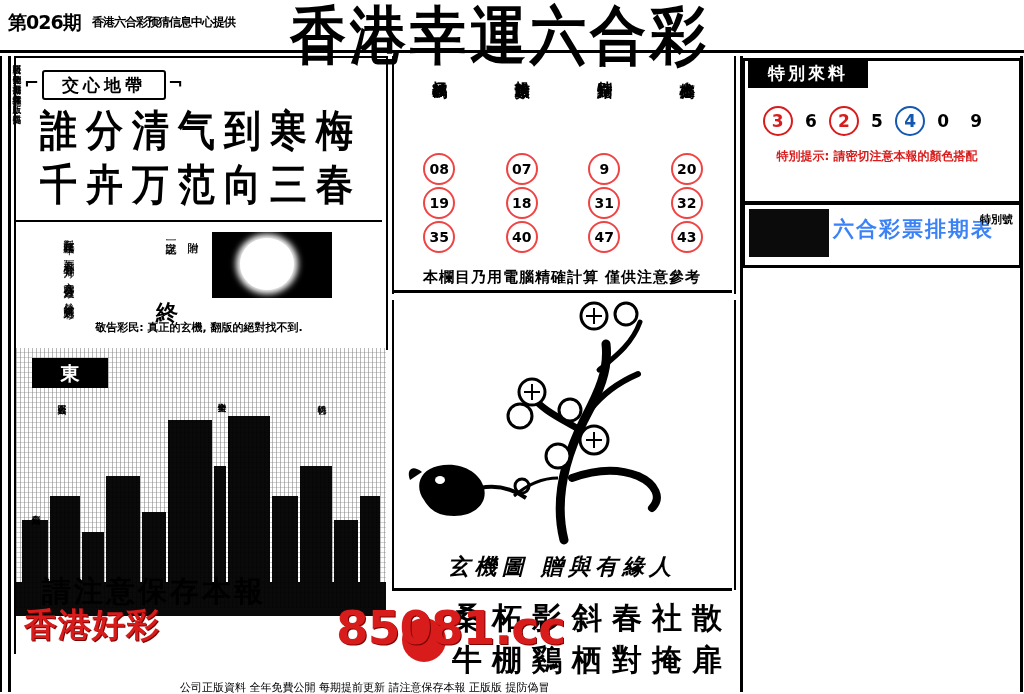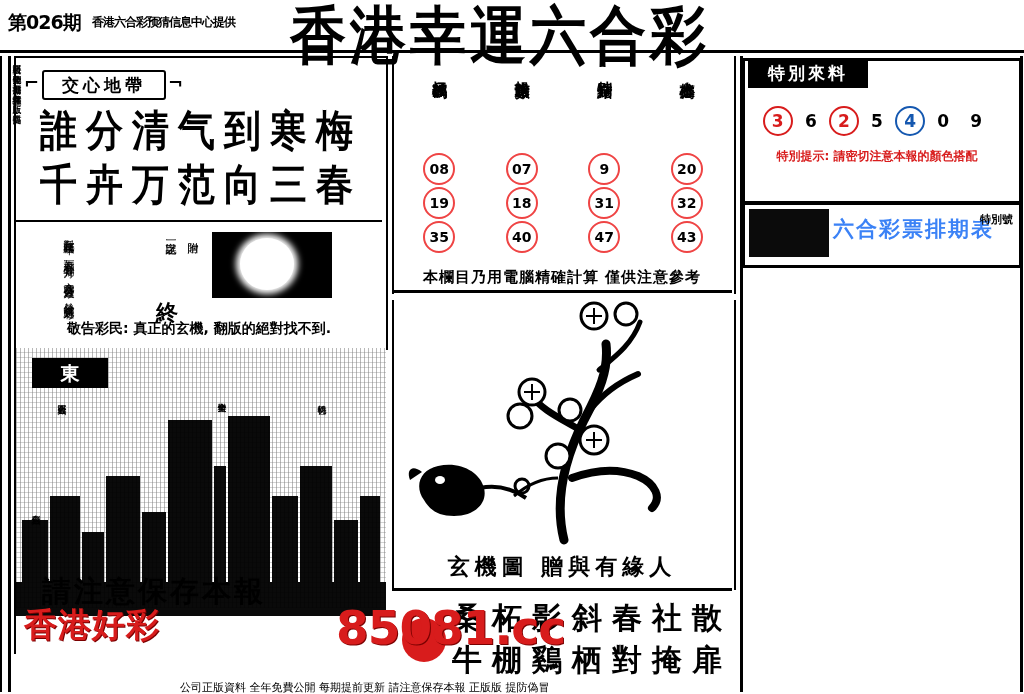--- a/index.html
+++ b/index.html
@@ -86,21 +86,21 @@
     position:absolute;left:196px;top:174px;width:120px;height:66px;
     background:#000;
   }
   .ink-blot .dot{
     position:absolute;left:28px;top:6px;width:54px;height:52px;border-radius:50%;
     background:#fff;
     box-shadow:0 0 6px 4px #fff;
   }
   .notice{
     position:absolute;left:0;top:262px;width:366px;
-    text-align:center;font-size:14px;font-weight:bold;
+    text-align:center;font-size:11px;font-weight:bold;
     font-family:"DejaVu Sans",sans-serif;
   }
 
   
   .photo{
     position:absolute;left:14px;top:348px;width:370px;height:306px;
     background:#fff;border-left:2px solid #000;overflow:hidden;
   }
   .skyline{
     position:absolute;left:0;bottom:38px;width:370px;height:240px;
@@ -156,21 +156,21 @@
   .mid-rule{position:absolute;left:392px;top:290px;width:340px;height:3px;background:#000;}
   .mid-note{
     position:absolute;left:392px;top:268px;width:340px;text-align:center;
     font-family:"DejaVu Serif",serif;font-weight:bold;font-size:15px;letter-spacing:1px;
   }
 
   
   .plum{position:absolute;left:392px;top:300px;width:340px;height:290px;border-left:2px solid #000;border-right:2px solid #000;}
   .plum-cap{
     position:absolute;left:392px;top:552px;width:340px;text-align:center;
-    font-family:"DejaVu Serif",serif;font-weight:bold;font-size:22px;letter-spacing:5px;
+    font-family:"DejaVu Serif",serif;font-weight:bold;font-size:22px;letter-spacing:5px;font-style:italic;
   }
   .plum-rule{position:absolute;left:392px;top:588px;width:340px;height:3px;background:#000;}
 
   
   .couplet{
     position:absolute;left:392px;top:596px;width:360px;height:96px;
   }
   .couplet .line{
     position:absolute;left:60px;
     font-family:"DejaVu Serif",serif;font-weight:bold;font-size:30px;

